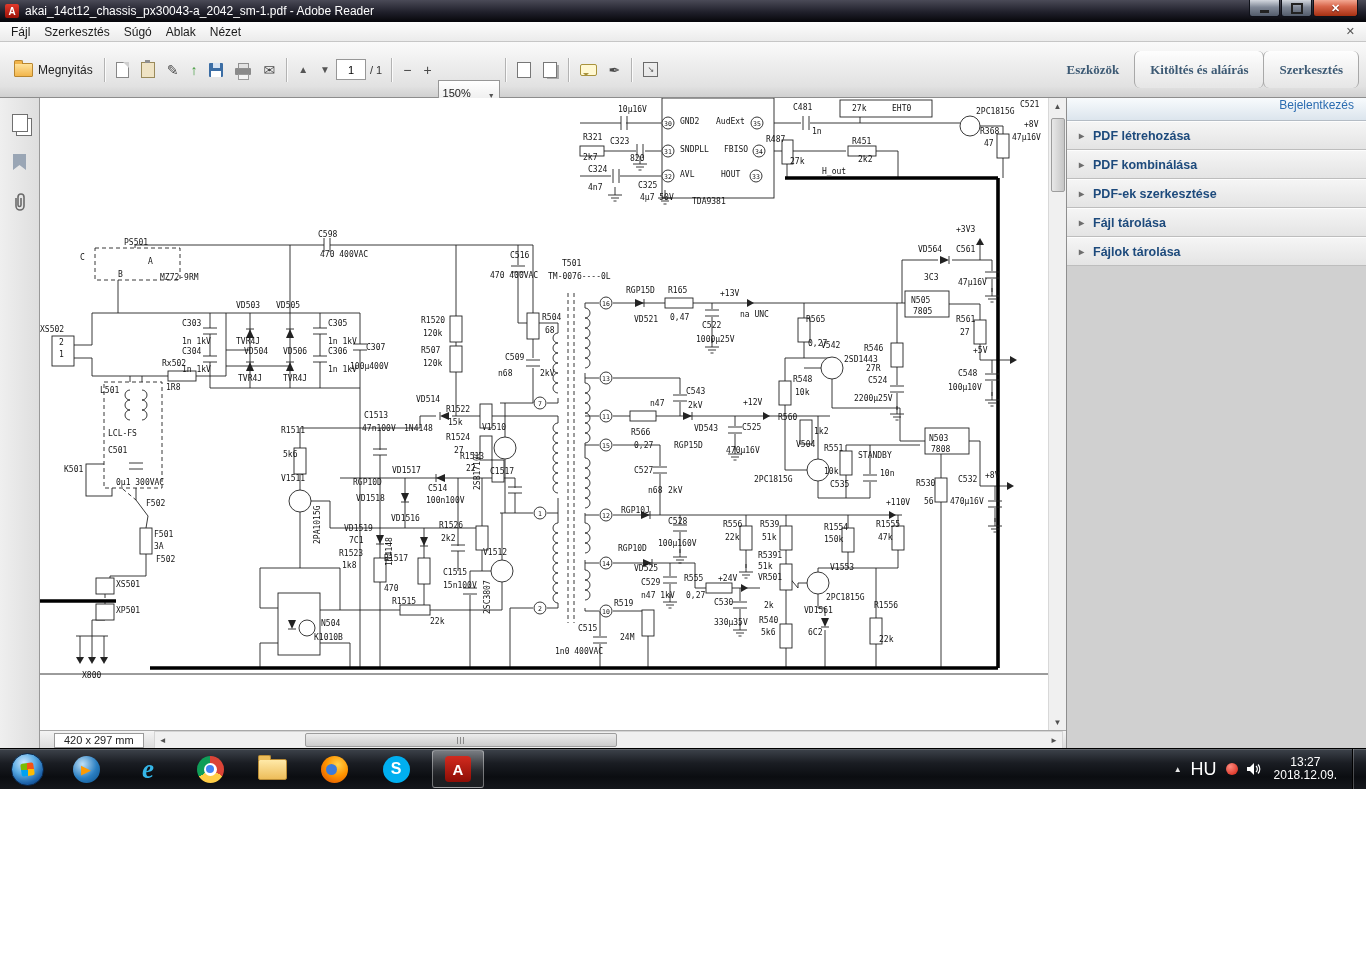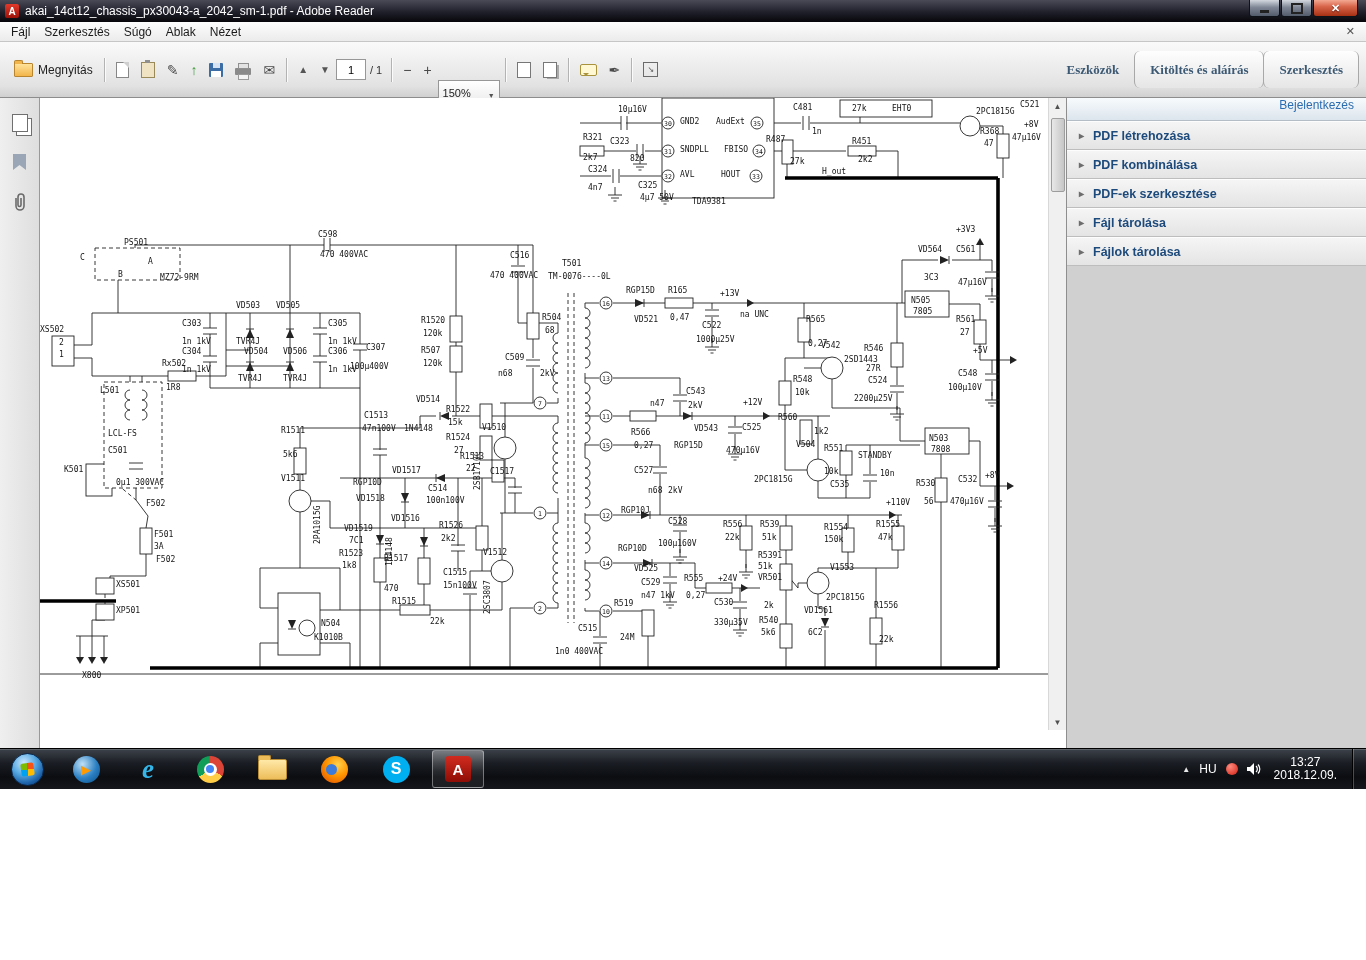--- a/index.html
+++ b/index.html
@@ -129,21 +129,21 @@
   .ic-folder{width:27px;height:19px;background:linear-gradient(#ffe9a8,#edbd5a);border:1px solid #b98c36;border-radius:2px;position:relative;}
   .ic-folder:before{content:"";position:absolute;top:-5px;left:-1px;width:11px;height:4px;background:#edbd5a;border:1px solid #b98c36;border-bottom:none;border-radius:2px 2px 0 0;}
   .ic-ff{width:27px;height:27px;border-radius:50%;background:radial-gradient(circle at 62% 32%,#ffd24c,#ff9500 45%,#e66000 82%);position:relative;}
   .ic-ff:before{content:"";position:absolute;left:5px;top:8px;width:11px;height:11px;border-radius:50%;background:#3c7bd9;}
   .ic-skype{width:27px;height:27px;border-radius:50%;background:#00aff0;color:#fff;font-weight:bold;font-size:16px;
     display:flex;align-items:center;justify-content:center;}
   .ic-reader{width:26px;height:26px;border-radius:4px;background:linear-gradient(#d22b1f,#8e0d05);color:#fff;
     font-weight:bold;font-size:15px;display:flex;align-items:center;justify-content:center;}
   .tray{position:absolute;right:0;top:0;height:40px;display:flex;align-items:center;gap:9px;color:#fff;padding-right:2px;}
   .trayarrow{font-size:8px;color:#e8e8e8;}
-  .lang{font-size:12px;}
+  .lang{font-size:18px;}
   .ic-red{width:12px;height:12px;border-radius:50%;background:radial-gradient(circle at 35% 30%,#ff8a7e,#d21f10);}
   .clock{font-size:12px;line-height:13px;text-align:center;margin-left:4px;}
   .desksliver{width:11px;height:40px;border-left:1px solid #000;box-shadow:inset 1px 0 0 rgba(255,255,255,.25);margin-left:6px;}
   .below{height:192px;background:#ffffff;}
 </style>
 </head>
 <body>
 
 <div class="screen">
 
@@ -968,20 +968,32 @@
               <text x="280" y="446" class="lb" transform="rotate(-90 280 446)">2PA1015G</text>
               <text x="352" y="468" class="lb" transform="rotate(-90 352 468)">1N4148</text>
             </svg>
         </div>
         <div class="vscroll">
           <div class="vsa">▲</div>
           <div class="vthumb"></div>
           <div class="vsa bottom">▼</div>
         </div>
       </div>
+      <div class="bottombar">
+        <span class="sizebox">420 x 297 mm</span>
+        <div class="hscroll">
+          <span class="hsa">◄</span>
+          <div class="hthumb">
+              <i></i>
+              <i></i>
+              <i></i>
+            </div>
+          <span class="hsa right">►</span>
+        </div>
+      </div>
     </div>
 
     <div class="rightpanel">
       <div class="signin">
           <span>Bejelentkezés</span>
         </div>
       <div class="prow">
         <span class="chev">▸</span>
         <span>PDF létrehozása</span>
       </div>

